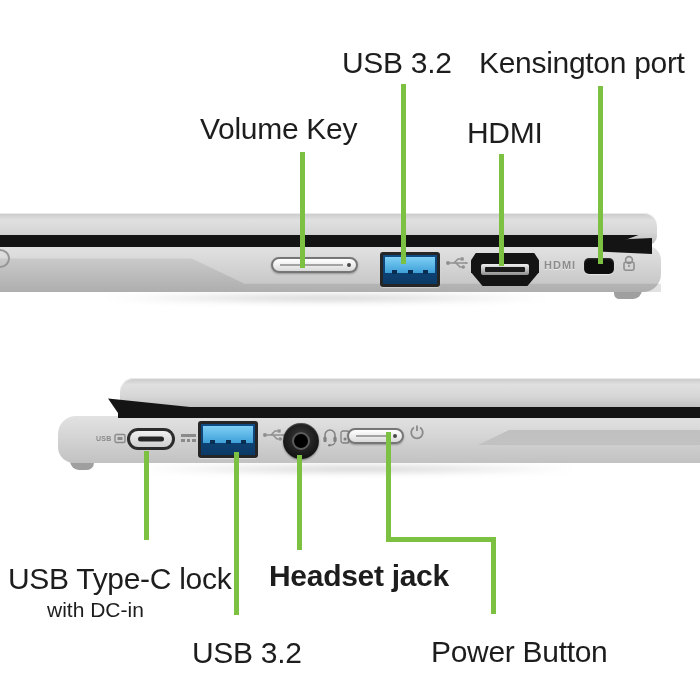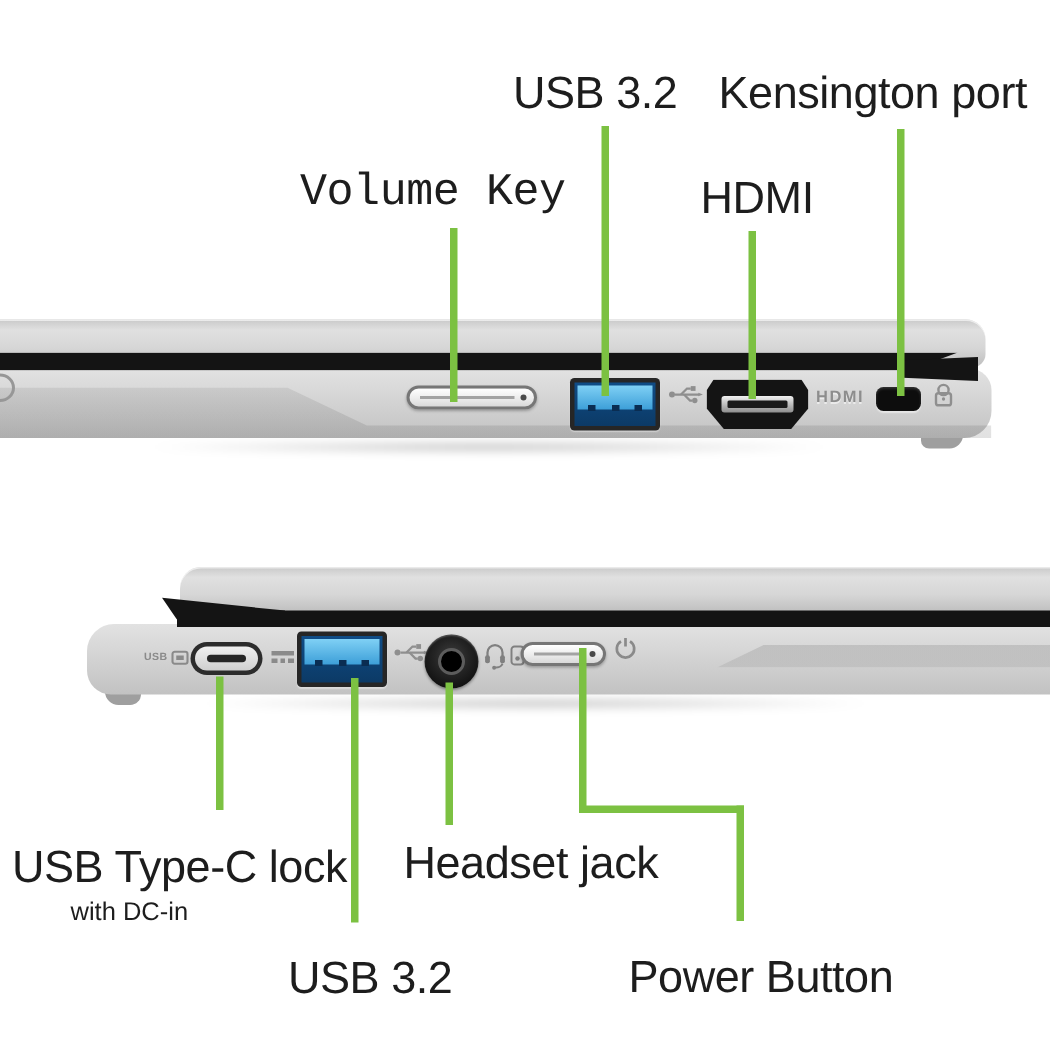--- a/index.html
+++ b/index.html
@@ -1,20 +1,20 @@
 <!DOCTYPE html>
 <html><head>
 <meta charset="utf-8">
 <style>
   html,body{margin:0;padding:0;}
   body{background:#ffffff;font-family:"Liberation Sans",sans-serif;}
   #canvas{position:relative;width:700px;height:700px;background:#ffffff;overflow:hidden;}
 
   .label{position:absolute;font-size:30px;color:#1d1d1d;letter-spacing:-0.3px;white-space:nowrap;z-index:6;}
-  .label-sub{position:absolute;font-size:17px;color:#1d1d1d;white-space:nowrap;z-index:6;}
+  .label-sub{position:absolute;font-size:21px;color:#1d1d1d;white-space:nowrap;z-index:6;}
 
   .leader{position:absolute;width:5px;background:#7cc142;z-index:5;}
   .leader-h{position:absolute;height:5px;background:#7cc142;z-index:5;}
 
   .lid{position:absolute;background:linear-gradient(180deg,#c9c9c9 0%,#e0e0e0 22%,#d6d6d6 60%,#bdbdbd 100%);box-shadow:inset 0 1px 0 rgba(255,255,255,.6);z-index:1;}
   .gap{position:absolute;background:#141414;z-index:2;}
   .base{position:absolute;background:linear-gradient(180deg,#e2e2e2 0%,#d4d4d4 45%,#c2c2c2 100%);z-index:1;}
   .sculpt{position:absolute;z-index:1;}
   .foot{position:absolute;background:#9f9f9f;z-index:0;}
   .shadow{position:absolute;background:radial-gradient(ellipse 50% 50% at 50% 50%,rgba(0,0,0,.25),rgba(0,0,0,0) 72%);filter:blur(3px);z-index:0;}
@@ -52,21 +52,21 @@
   .dc .dc-dash{width:3.6px;height:2.5px;background:#8a8a8a;}
   .arc{position:absolute;border:2px solid #979797;border-radius:50%;background:transparent;z-index:2;}
 </style>
 </head>
 <body>
 
 <div id="canvas">
 
   <div class="label" style="left:342px;top:46px;">USB 3.2</div>
   <div class="label" style="left:479px;top:46px;">Kensington port</div>
-  <div class="label" style="left:200px;top:112px;font-family:Liberation Mono, monospace;">Volume Key</div>
+  <div class="label" style="left:200px;top:112px;">Volume Key</div>
   <div class="label" style="left:467px;top:116px;">HDMI</div>
 
   <div class="leader" style="left:401px;top:84px;height:180px;"></div>
   <div class="leader" style="left:598px;top:86px;height:178px;"></div>
   <div class="leader" style="left:300px;top:152px;height:116px;"></div>
   <div class="leader" style="left:499px;top:154px;height:112px;"></div>
 
   <div>
     <div class="shadow" style="left:6px;top:292px;width:640px;height:12px;"></div>
     <div class="foot" style="left:614px;top:290px;width:28px;height:9px;border-radius:0 0 10px 6px;"></div>
@@ -214,17 +214,17 @@
 
   <div class="leader" style="left:144px;top:451px;height:89px;"></div>
   <div class="leader" style="left:234px;top:452px;height:163px;"></div>
   <div class="leader" style="left:297px;top:455px;height:95px;"></div>
   <div class="leader" style="left:386px;top:432px;height:110px;"></div>
   <div class="leader-h" style="left:386px;top:537px;width:110px;"></div>
   <div class="leader" style="left:491px;top:537px;height:77px;"></div>
 
   <div class="label" style="left:8px;top:562px;">USB Type-C lock</div>
   <div class="label-sub" style="left:47px;top:598px;">with DC-in</div>
-  <div class="label" style="left:269px;top:559px;">Headset jack</div>
+  <div class="label" style="left:269px;top:559px;font-weight:bold;">Headset jack</div>
   <div class="label" style="left:192px;top:636px;">USB 3.2</div>
-  <div class="label" style="left:419px;top:635px;">Power Button</div>
+  <div class="label" style="left:431px;top:635px;">Power Button</div>
 
 </div>
 
 </body></html>

